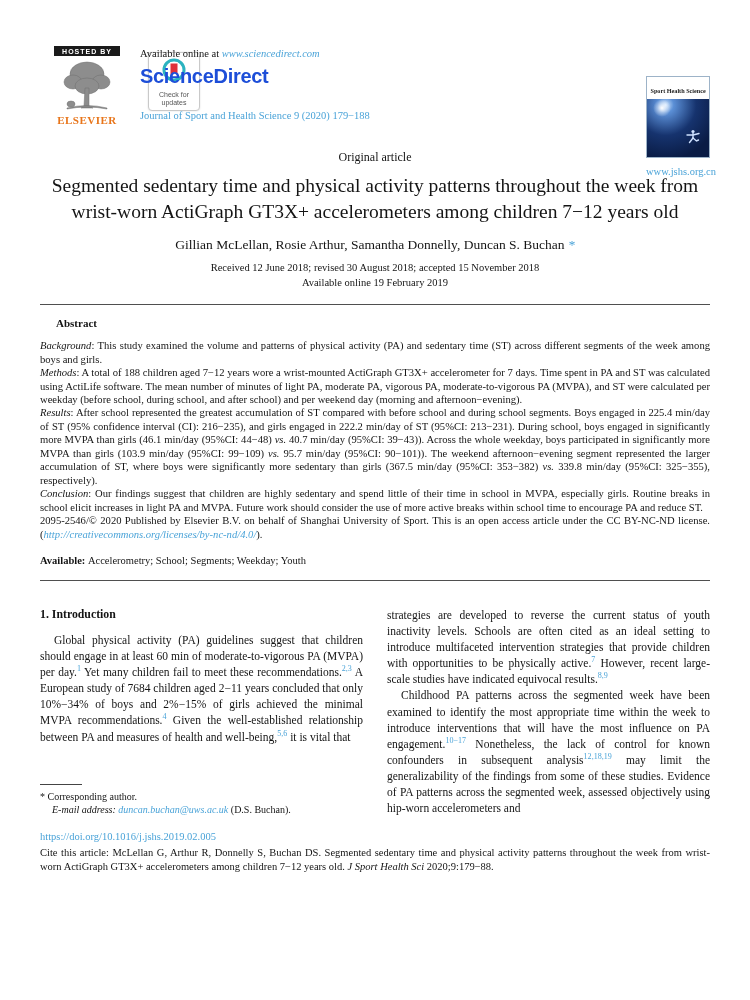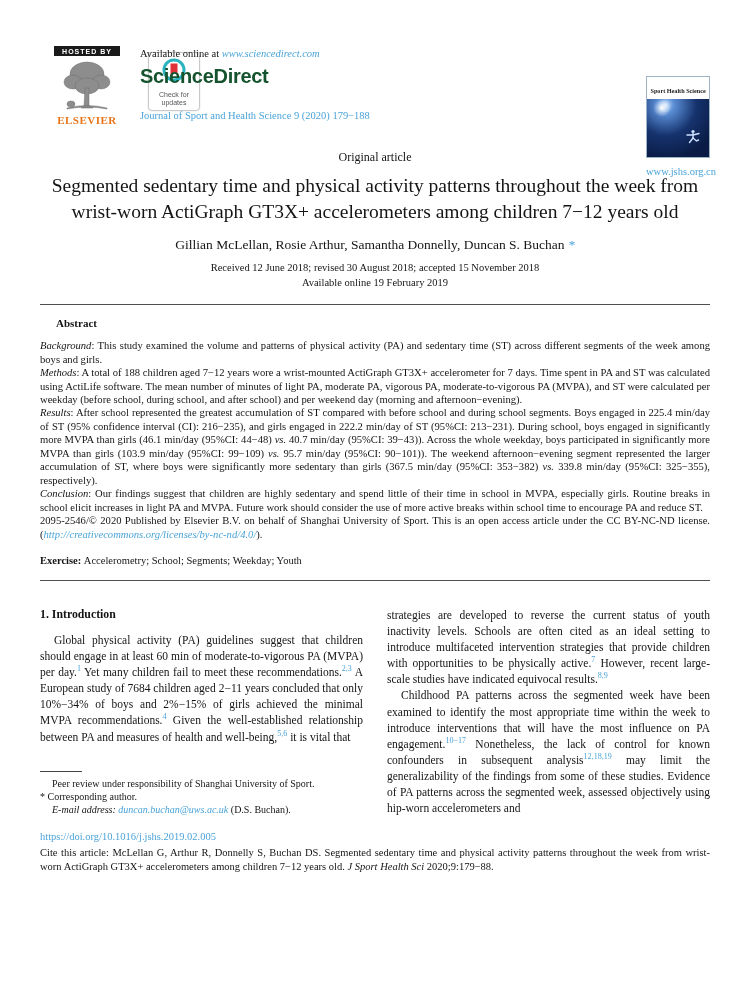--- a/index.html
+++ b/index.html
@@ -14,21 +14,21 @@
   .hosted-by{background:#1a1a1a;color:#fff;font-family:"Liberation Sans",sans-serif;
     font-size:7px;letter-spacing:1px;padding:2px 0 1px;font-weight:700;}
   .tree-wrap{height:58px;display:flex;align-items:center;justify-content:center;}
   .elsevier-word{color:var(--elsevier-orange,#E8751A);font-size:11px;font-weight:700;
     letter-spacing:0.5px;font-family:"Liberation Serif",serif;}
   .check-badge{position:absolute;left:108px;top:8px;width:46px;border:1px solid #c9c9c9;
     border-radius:4px;background:#fff;padding:4px 2px 3px;text-align:center;box-shadow:0 0 2px #ddd;}
   .check-badge .cap{font-family:"Liberation Sans",sans-serif;font-size:7px;color:#555;line-height:1.15;margin-top:2px;}
   .center-block{position:absolute;left:100px;right:90px;top:4px;text-align:left;}
   .avail-line{font-size:10.5px;}
-  .sd-logo{font-family:"Liberation Sans",sans-serif;font-weight:700;font-size:20px;color:#14532d;
+  .sd-logo{font-family:"Liberation Sans",sans-serif;font-weight:700;font-size:20px;color:#1d4ed8;
     letter-spacing:-0.3px;margin-top:6px;display:inline-block;}
   .journal-cite{font-size:10.5px;margin-top:22px;}
   .cover-block{position:absolute;right:0;top:2px;width:64px;text-align:center;margin-top:30px;}
   .cover{width:62px;height:80px;border:1px solid #9db3c8;background:
     radial-gradient(circle at 30% 35%, #cfe6ff 0%, #5b8fd6 12%, #16336e 45%, #0a1c45 80%);
     position:relative;overflow:hidden;}
   .cover-head{position:absolute;top:0;left:0;right:0;background:#fff;padding:2px 1px 1.5px;}
   .cover-title{font-family:"Liberation Serif",serif;font-weight:700;font-size:6.5px;color:#222;
     white-space:nowrap;transform:scale(0.95);display:inline-block;}
   .cover-flare{position:absolute;left:6px;top:22px;width:18px;height:18px;border-radius:50%;
@@ -139,31 +139,30 @@
 
   <section class="abstract">
     <h2>Abstract</h2>
     <p><span style="font-style: italic;">Background</span><span>: This study examined the volume and patterns of physical activity (PA) and sedentary time (ST) across different segments of the week among boys and girls.</span></p>
     <p><span style="font-style: italic;">Methods</span><span>: A total of 188 children aged 7−12 years wore a wrist-mounted ActiGraph GT3X+ accelerometer for 7 days. Time spent in PA and ST was calculated using ActiLife software. The mean number of minutes of light PA, moderate PA, vigorous PA, moderate-to-vigorous PA (MVPA), and ST were calculated per weekday (before school, during school, and after school) and per weekend day (morning and afternoon−evening).</span></p>
     <p><span style="font-style: italic;">Results</span><span>: After school represented the greatest accumulation of ST compared with before school and during school segments. Boys engaged in 225.4 min/day of ST (95% confidence interval (CI): 216−235), and girls engaged in 222.2 min/day of ST (95%CI: 213−231). During school, boys engaged in significantly more MVPA than girls (46.1 min/day (95%CI: 44−48) </span><span style="font-style: italic;">vs.</span><span> 40.7 min/day (95%CI: 39−43)). Across the whole weekday, boys participated in significantly more MVPA than girls (103.9 min/day (95%CI: 99−109) </span><span style="font-style: italic;">vs.</span><span> 95.7 min/day (95%CI: 90−101)). The weekend afternoon−evening segment represented the larger accumulation of ST, where boys were significantly more sedentary than girls (367.5 min/day (95%CI: 353−382) </span><span style="font-style: italic;">vs.</span><span> 339.8 min/day (95%CI: 325−355), respectively).</span></p>
     <p><span style="font-style: italic;">Conclusion</span><span>: Our findings suggest that children are highly sedentary and spend little of their time in school in MVPA, especially girls. Routine breaks in school elicit increases in light PA and MVPA. Future work should consider the use of more active breaks within school time to encourage PA and reduce ST.</span></p>
     <p><span>2095-2546/© 2020 Published by Elsevier B.V. on behalf of Shanghai University of Sport. This is an open access article under the CC BY-NC-ND license. (</span><span class="link" style="font-style: italic;">http://creativecommons.org/licenses/by-nc-nd/4.0/</span><span>).</span></p>
   </section>
 
-  <div class="keywords"><span style="font-weight: 700;">Exercise:  </span><span>Accelerometry; School; Segments; Weekday; Youth</span></div>
+  <div class="keywords"><span style="font-weight: 700;">Available:  </span><span>Accelerometry; School; Segments; Weekday; Youth</span></div>
 
   <hr class="rule">
 
   <div class="columns">
     <div class="col left">
       <h3>1. Introduction</h3>
       <p class="indent"><span>Global physical activity (PA) guidelines suggest that children should engage in at least 60 min of moderate-to-vigorous PA (MVPA) per day.</span><sup class="ref">1</sup><span> Yet many children fail to meet these recommendations.</span><sup class="ref">2,3</sup><span> A European study of 7684 children aged 2−11 years concluded that only 10%−34% of boys and 2%−15% of girls achieved the minimal MVPA recommendations.</span><sup class="ref">4</sup><span> Given the well-established relationship between PA and measures of health and well-being,</span><sup class="ref">5,6</sup><span> it is vital that</span></p>
       <div class="footnotes">
         <div class="fn-rule"></div>
-        <p class="fn-peer">Peer review under responsibility of Shanghai University of Sport.</p>
         <p>* Corresponding author.</p>
         <p class="fn-email"><span style="font-style: italic;">E-mail address: </span><span class="link" style="font-style: italic;">duncan.buchan@uws.ac.uk</span><span> (D.S. Buchan).</span></p>
       </div>
     </div>
     <div class="col right">
       <p><span>strategies are developed to reverse the current status of youth inactivity levels. Schools are often cited as an ideal setting to introduce multifaceted intervention strategies that provide children with opportunities to be physically active.</span><sup class="ref">7</sup><span> However, recent large-scale studies have indicated equivocal results.</span><sup class="ref">8,9</sup></p>
       <p class="indent"><span>Childhood PA patterns across the segmented week have been examined to identify the most appropriate time within the week to introduce interventions that will have the most influence on PA engagement.</span><sup class="ref">10−17</sup><span> Nonetheless, the lack of control for known confounders in subsequent analysis</span><sup class="ref">12,18,19</sup><span> may limit the generalizability of the findings from some of these studies. Evidence of PA patterns across the segmented week, assessed objectively using hip-worn accelerometers and</span></p>
     </div>
   </div>
 

